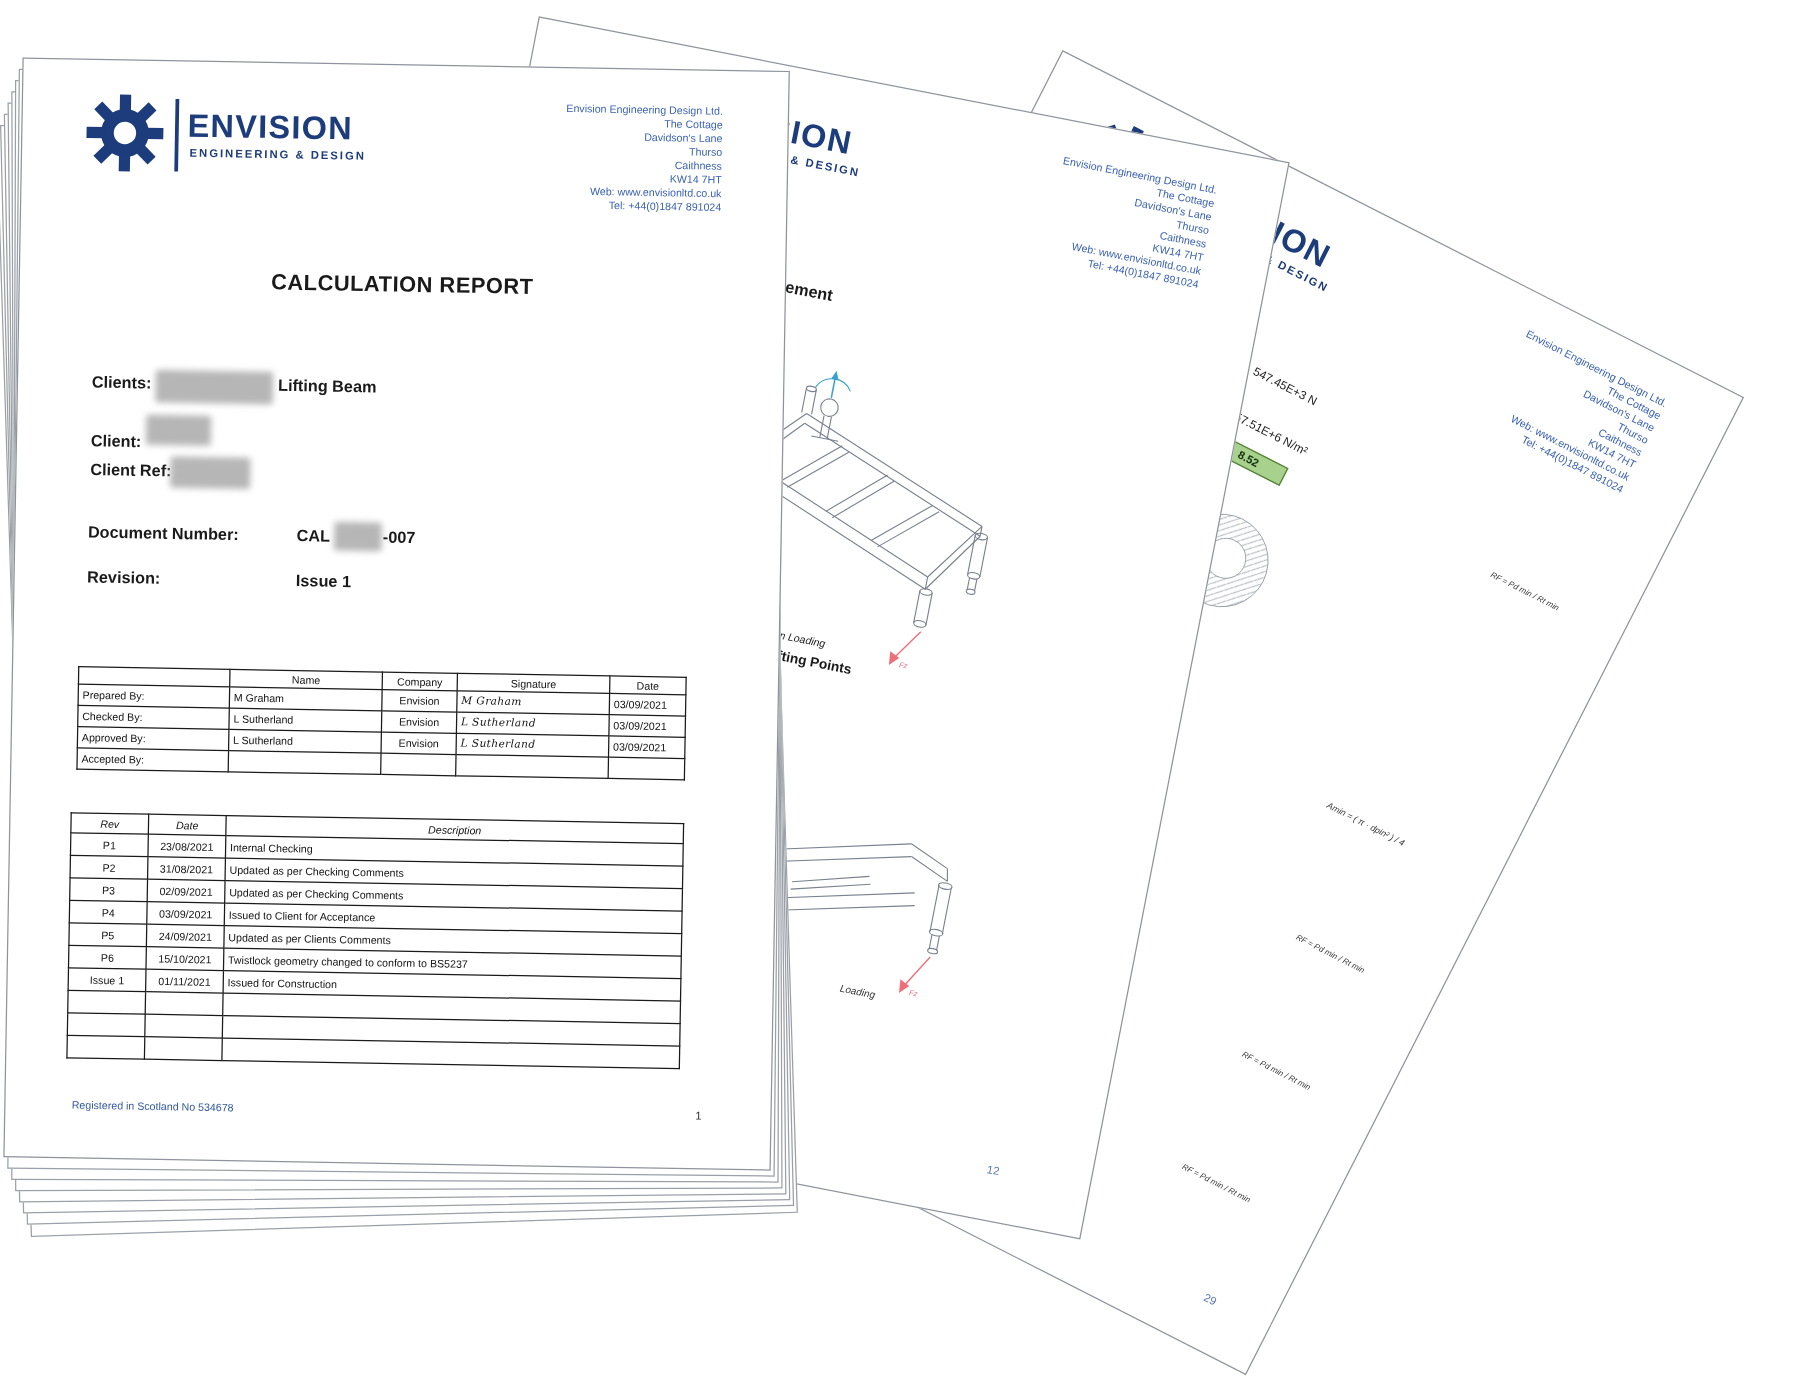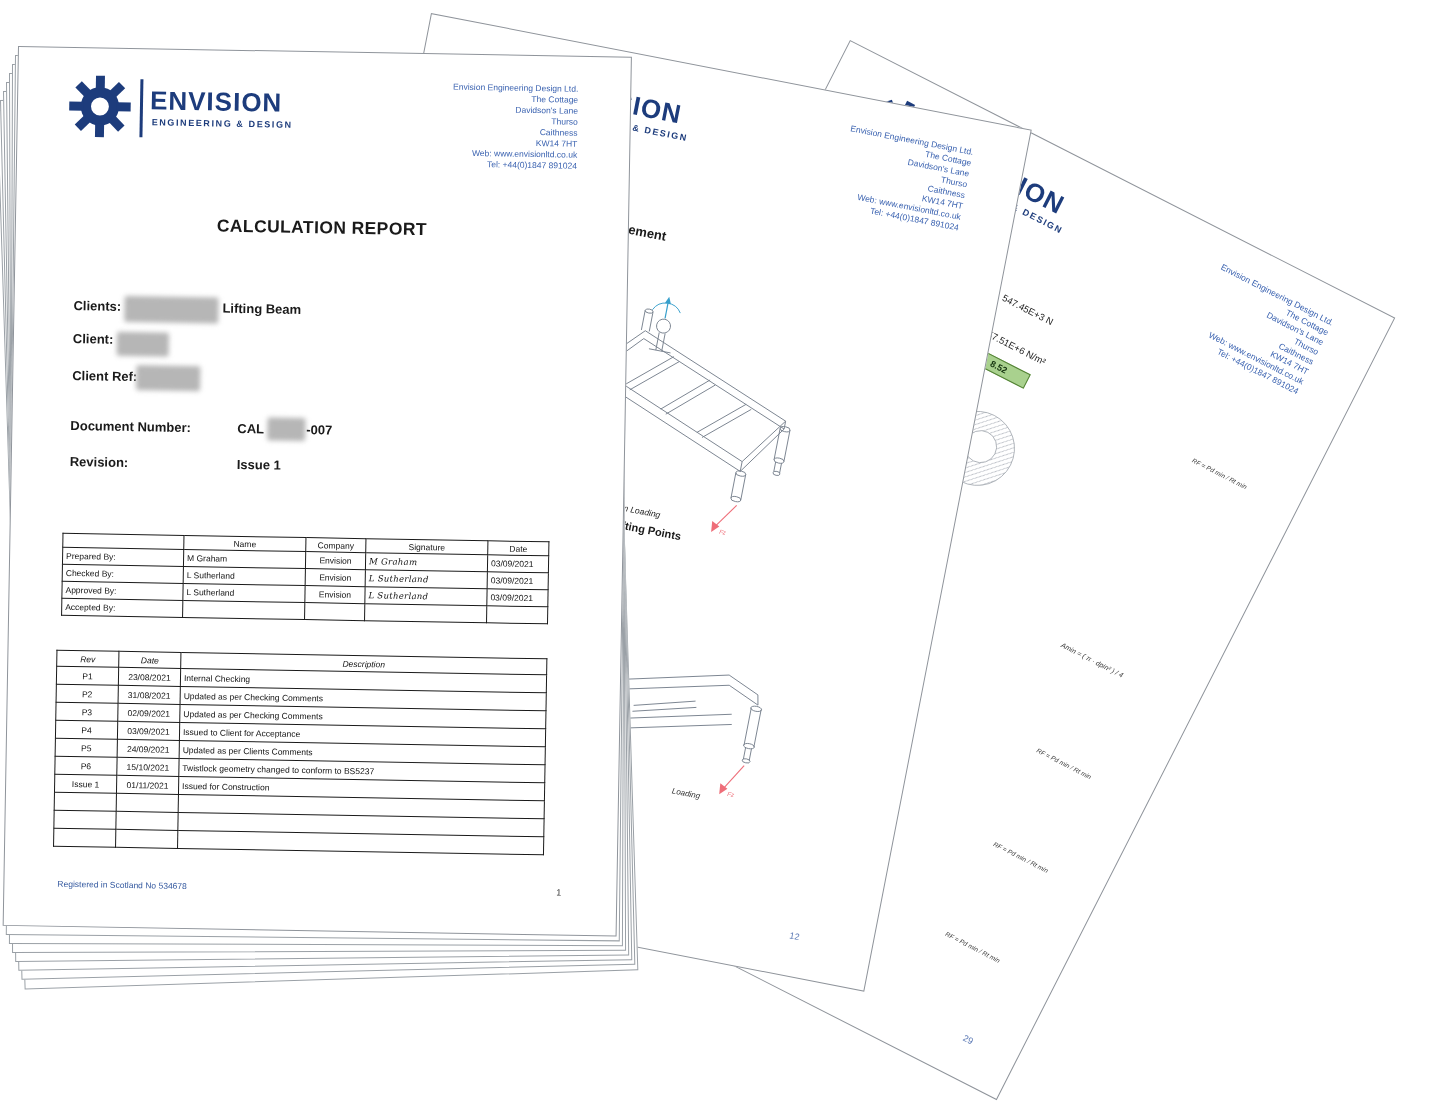--- a/index.html
+++ b/index.html
@@ -245,21 +245,21 @@
       <div>Web: www.envisionltd.co.uk</div>
       <div>Tel: +44(0)1847 891024</div>
     </div>
 
     <div class="title">CALCULATION REPORT</div>
 
     <div class="fld" style="left:59px;top:250px;">Clients:</div>
     <div class="redact" style="left:110px;top:247px;width:94px;height:26px;"></div>
     <div class="fld" style="left:208px;top:250px;">Lifting Beam</div>
 
-    <div class="fld" style="left:59px;top:283px;">Client:</div>
+    <div class="fld" style="left:59px;top:297px;">Client:</div>
     <div class="redact" style="left:103px;top:283px;width:52px;height:24px;"></div>
 
     <div class="fld" style="left:59px;top:320px;">Client Ref:</div>
     <div class="redact" style="left:123px;top:316px;width:64px;height:25px;"></div>
 
     <div class="fld" style="left:58px;top:370px;">Document Number:</div>
     <div class="fld" style="left:225px;top:370px;">CAL</div>
     <div class="redact" style="left:255px;top:366px;width:38px;height:23px;"></div>
     <div class="fld" style="left:294px;top:370px;">-007</div>
 

